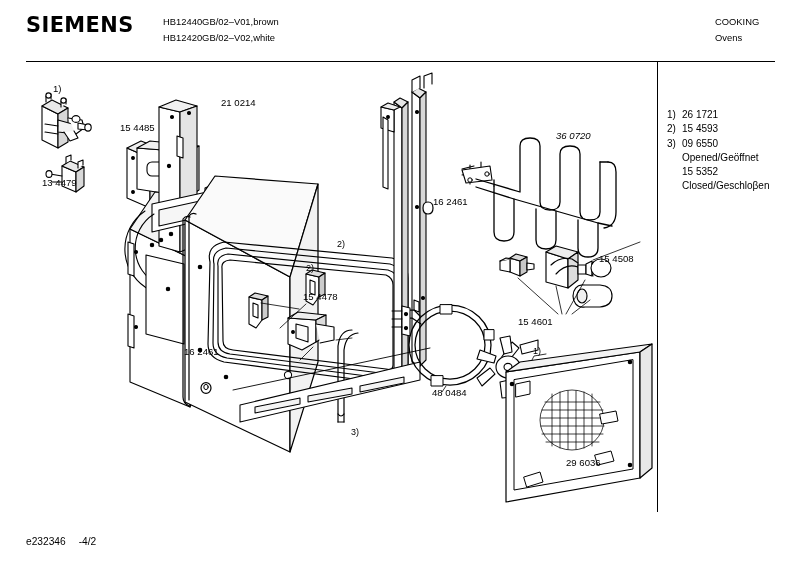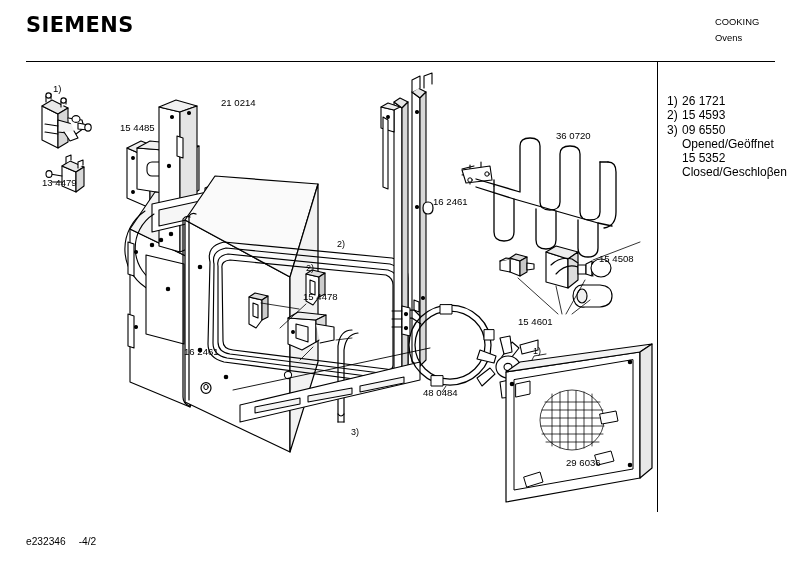--- a/index.html
+++ b/index.html
@@ -64,22 +64,22 @@
   #divider {
     position: absolute;
     left: 657px; top: 62px;
     width: 0; height: 450px;
     border-left: 1.3px solid #000;
   }
 
   
   #parts-list {
     position: absolute;
-    left: 667px; top: 94px;
-    font-size: 12px;
+    left: 667px; top: 108px;
+    font-size: 10px;
     line-height: 14.3px;
     white-space: nowrap;
   }
   .pl-row { display: block; }
   .pl-num {
     display: inline-block;
     width: 15px;
   }
   .pl-indent { padding-left: 15px; display: block; }
 
@@ -110,20 +110,24 @@
 </style>
 </head>
 <body>
 
 <div id="page">
 
   <div id="header">
 
     <div id="brand">SIEMENS</div>
 
+    <div class="model-col" id="model-col-1">
+      <div>HB12440GB/02–V01,brown</div>
+      <div>HB12420GB/02–V02,white</div>
+    </div>
 
 
     <div id="section-col">
       <div>COOKING</div>
       <div>Ovens</div>
     </div>
 
     <div id="header-rule"></div>
   </div>
 
@@ -450,30 +454,30 @@
           <path d="M595 393 L611 389 L614 399 L598 403 Z" fill="#fff" stroke-width="1"></path>
         </g>
 
       </g>
     </svg>
 
     <div class="lbl" style="left:53px;  top:22px;">1)</div>
     <div class="lbl" style="left:42px;  top:116px;">13 4479</div>
     <div class="lbl" style="left:120px; top:61px;">15 4485</div>
     <div class="lbl" style="left:221px; top:36px;">21 0214</div>
-    <div class="lbl" style="left:556px; top:69px;">36 0720</div>
+    <div class="lbl" style="left:556px; top:69px;font-style:italic;">36 0720</div>
     <div class="lbl" style="left:433px; top:135px;">16 2461</div>
     <div class="lbl lbl-sm" style="left:337px; top:178px;">2)</div>
     <div class="lbl lbl-sm" style="left:306px; top:202px;">2)</div>
     <div class="lbl" style="left:303px; top:230px;">15 4478</div>
     <div class="lbl" style="left:184px; top:285px;">16 2461</div>
     <div class="lbl" style="left:599px; top:192px;">15 4508</div>
     <div class="lbl" style="left:518px; top:255px;">15 4601</div>
     <div class="lbl lbl-sm" style="left:533px; top:285px;">1)</div>
-    <div class="lbl" style="left:423px; top:326px;text-align:center;">48 0484</div>
+    <div class="lbl" style="left:432px; top:326px;text-align:center;">48 0484</div>
     <div class="lbl lbl-sm" style="left:351px; top:366px;">3)</div>
     <div class="lbl" style="left:566px; top:396px;">29 6036</div>
   </div>
 
   <div id="footer">
     <span class="doc-id">e232346</span><span>-4/2</span>
   </div>
 
 </div>
 

